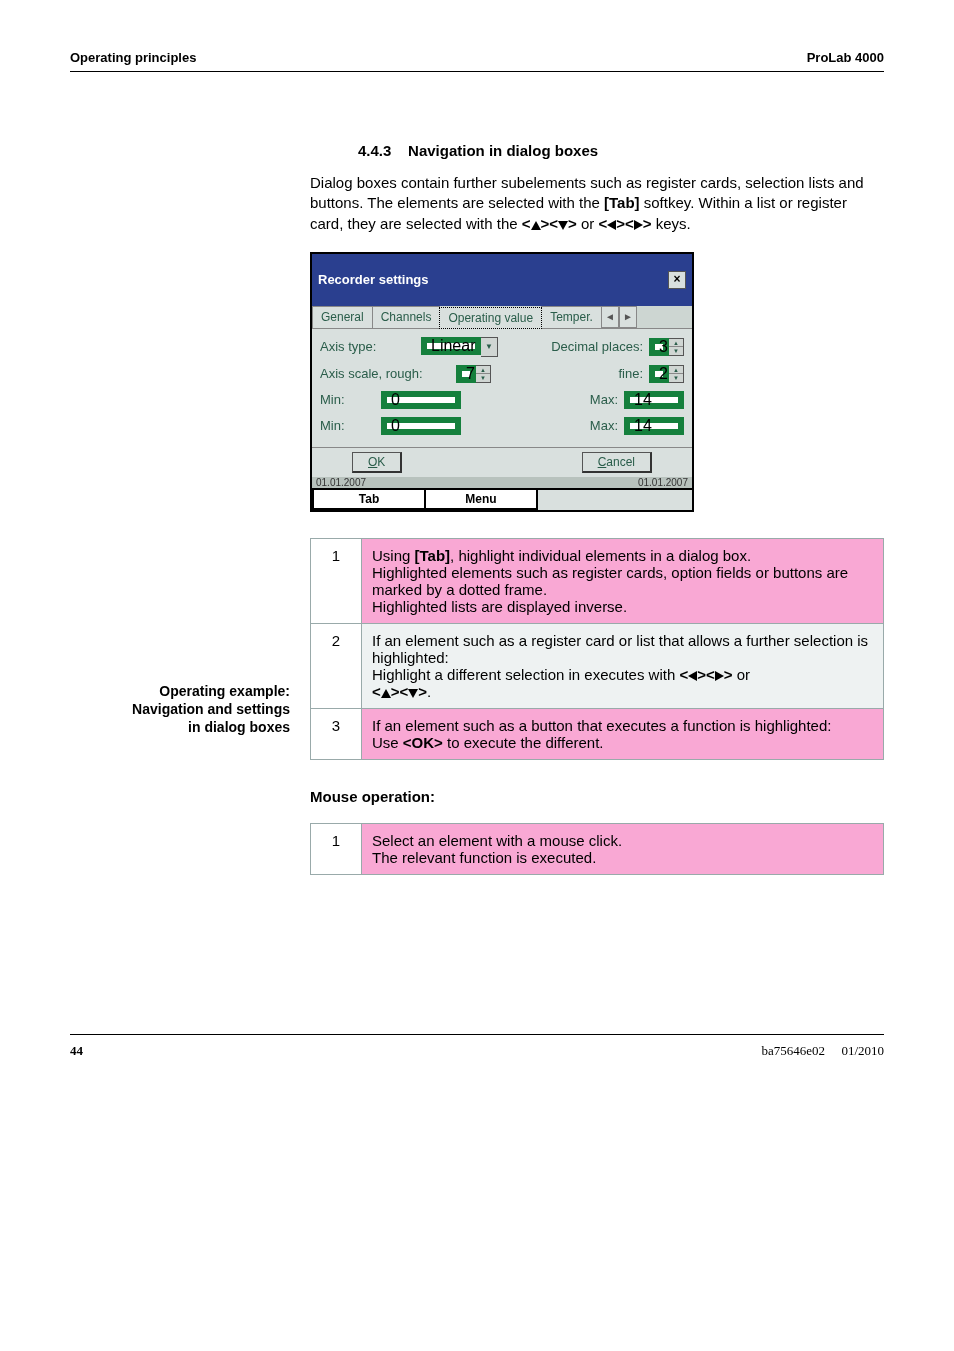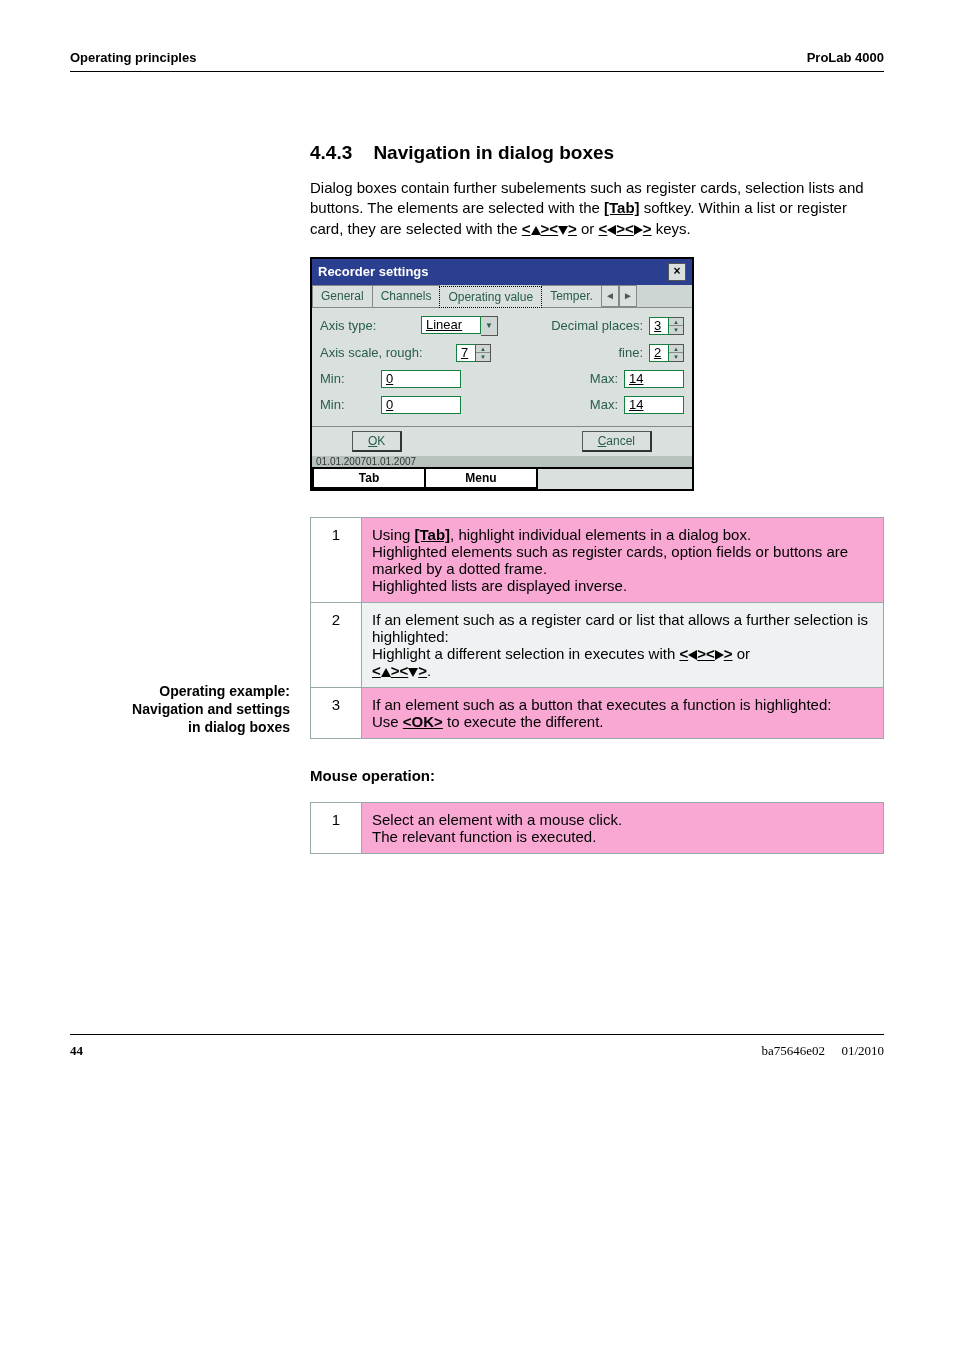--- a/index.html
+++ b/index.html
@@ -31,30 +31,31 @@
   .leftcol {
     width: 240px;
     flex: 0 0 240px;
     padding-right: 20px;
     box-sizing: border-box;
   }
   .rightcol {
     flex: 1;
   }
   .sec-heading {
-    font-size: 19px;
+    font-size: 15px;
     font-weight: bold;
     margin-bottom: 14px;
+    margin-left: 48px;
   }
   .para {
     font-size: 15px;
     line-height: 1.35;
     margin-bottom: 18px;
   }
-  .bold { font-weight: bold; text-decoration: underline; }
+  .bold { font-weight: bold; }
   .arrow {
     display: inline-block;
     width: 0; height: 0;
     vertical-align: -1px;
   }
   .arrow.up    { border-left:5px solid transparent; border-right:5px solid transparent; border-bottom:9px solid #000; }
   .arrow.down  { border-left:5px solid transparent; border-right:5px solid transparent; border-top:9px solid #000; }
   .arrow.left  { border-top:5px solid transparent; border-bottom:5px solid transparent; border-right:9px solid #000; }
   .arrow.right { border-top:5px solid transparent; border-bottom:5px solid transparent; border-left:9px solid #000; }
 
@@ -64,21 +65,21 @@
     border: 2px solid #000;
     background: #d9e0de;
     font-size: 13px;
     color: #2a5d4a;
     margin-bottom: 26px;
   }
   .dlg-title {
     background: #2a3f8f;
     color: #fff;
     font-weight: bold;
-    padding: 4px 6px;
+    padding: 17px 6px;
     display: flex;
     justify-content: space-between;
     align-items: center;
   }
   .dlg-close {
     width: 16px; height: 16px;
     background: #d9e0de;
     border: 1px solid #555;
     color: #000;
     text-align: center;
@@ -119,29 +120,28 @@
     padding: 8px 8px 4px 8px;
   }
   .dlg-row {
     display: flex;
     align-items: center;
     margin-bottom: 8px;
     gap: 6px;
   }
   .field {
     background: #fff;
-    border: 1px solid #15803d;
+    border: 6px solid #15803d;
     height: 18px;
     box-sizing: border-box;
     padding: 0 4px;
-    font-size: 13px;
+    font-size: 16px;
     color: #000;
     display: flex;
     align-items: center;
-    text-decoration: underline;
   }
   .combo {
     display: flex;
   }
   .combo .btn {
     width: 16px; height: 18px;
     border: 1px solid #555;
     border-left: none;
     background: #d0d6d3;
     display: flex; align-items:center; justify-content:center;
@@ -178,21 +178,21 @@
     border: 1px solid #555;
     border-right: 2px solid #333;
     border-bottom: 2px solid #333;
     background: #d9e0de;
     padding: 2px 15px;
     font-size: 12px;
     color: #2a5d4a;
   }
   .u { text-decoration: underline; }
   .dlg-date {
-    display: flex; 
+    display: flex; justify-content: space-between;
     font-size: 10px; color: #333;
     padding: 0 4px;
     background: #b8c2bd;
   }
   .softkeys {
     display: flex;
     border-top: 2px solid #000;
   }
   .softkey {
     flex: 0 0 110px;

